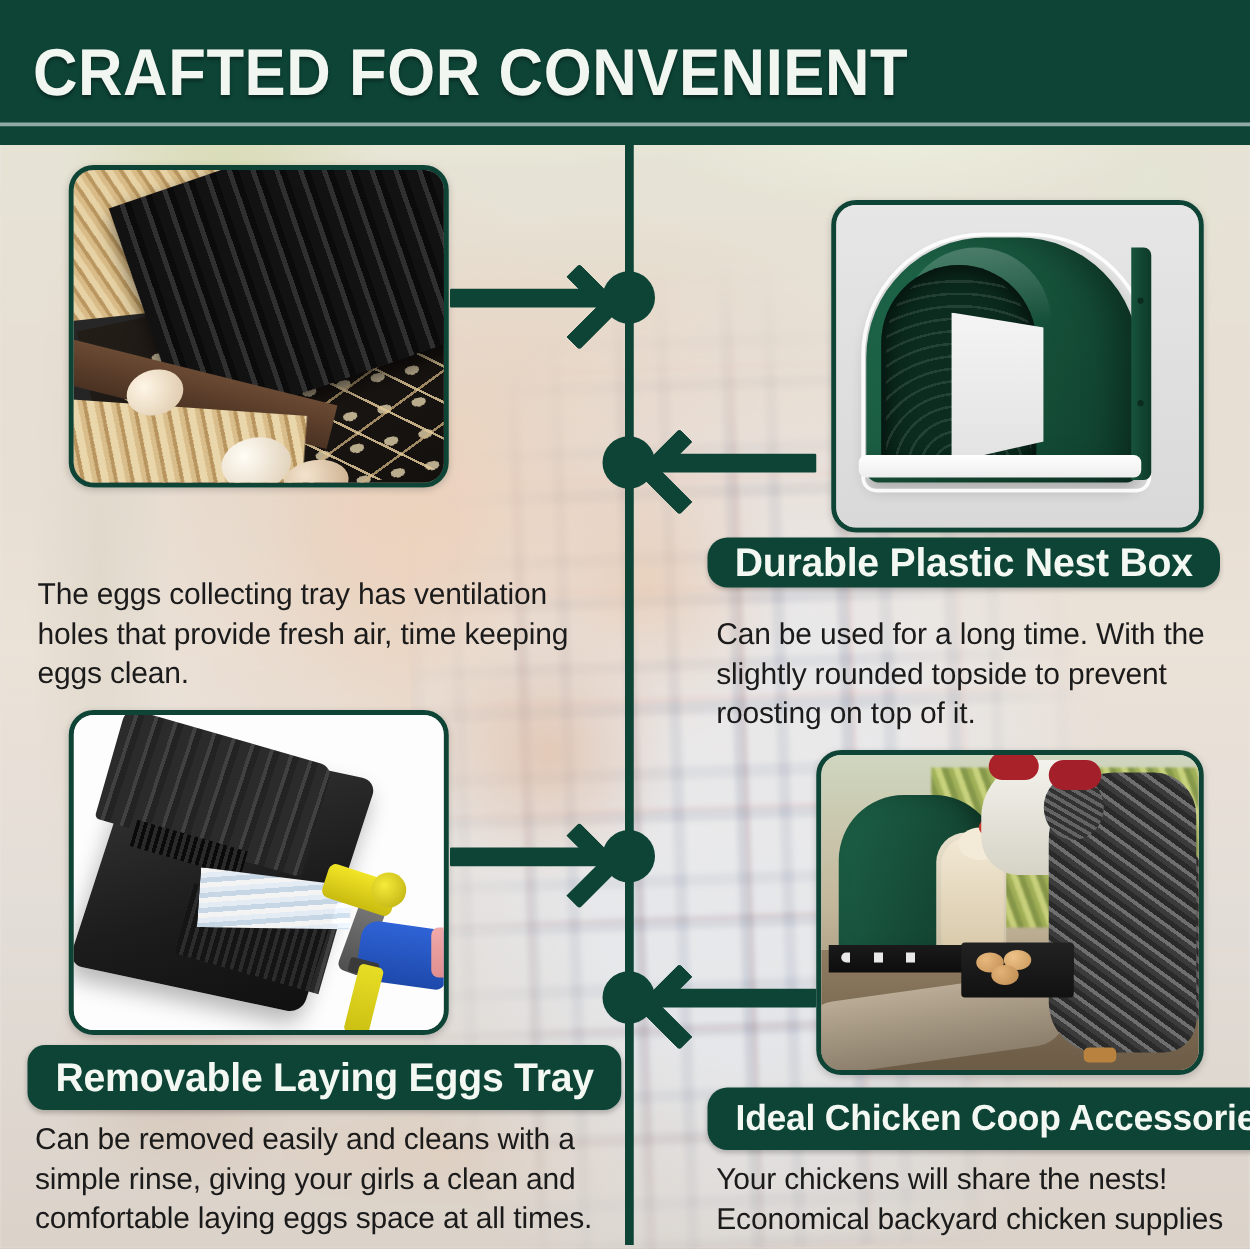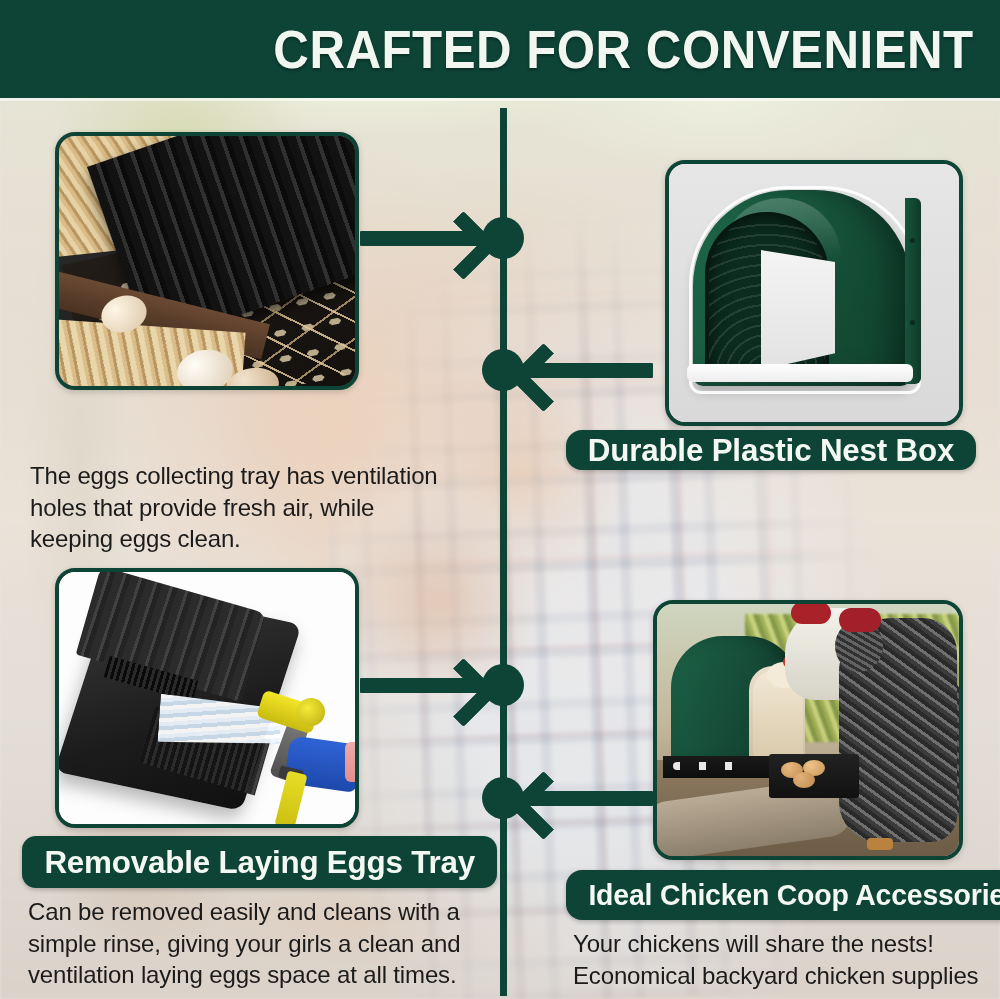--- a/index.html
+++ b/index.html
@@ -45,22 +45,22 @@
   .bg-hands{position:absolute;left:200px;top:300px;width:480px;height:420px;
     background:
       radial-gradient(ellipse 40% 46% at 30% 30%, #e3b48e 0%, rgba(227,180,142,0) 70%),
       radial-gradient(ellipse 34% 40% at 66% 40%, #d9a77e 0%, rgba(217,167,126,0) 72%),
       radial-gradient(ellipse 30% 34% at 50% 72%, #c98f66 0%, rgba(201,143,102,0) 74%);
     filter:blur(6px);opacity:.75;}
   .bg-wash{position:absolute;inset:0;
     background:linear-gradient(180deg,rgba(255,255,255,.46) 0%,rgba(255,255,255,.40) 40%,rgba(255,255,255,.44) 70%,rgba(255,255,255,.40) 100%);}
 
   
-  .header{position:absolute;left:0;top:0;width:1000px;height:98px;background:#0d4436;
-    display:flex;align-items:center;justify-content:flex-end;z-index:6;}
+  .header{position:absolute;left:0;top:0;width:1000px;height:116px;background:#0d4436;
+    display:flex;align-items:center;justify-content:flex-start;z-index:6;}
   .header-title{color:#f2f6f1;font-size:53px;font-weight:bold;letter-spacing:.5px;
     font-family:"Liberation Sans Narrow","Liberation Sans",sans-serif;
     transform:scaleX(.93);white-space:nowrap;
     text-shadow:0 2px 3px rgba(0,0,0,.35);}
   .header-rule{position:absolute;left:0;top:98px;width:1000px;height:3px;
     background:rgba(255,255,255,.55);z-index:6;}
 
   
   .timeline{position:absolute;left:500px;top:108px;width:7px;height:888px;background:#0d4436;z-index:4;}
   .tl-dot{position:absolute;width:42px;height:42px;border-radius:50%;background:#0d4436;z-index:5;left:482px;}
@@ -352,29 +352,30 @@
       <div class="shelf"></div>
       <div class="dots4"></div>
       <div class="eggtray4"></div>
       <div class="egg4a"></div>
       <div class="egg4b"></div>
       <div class="egg4c"></div>
       <div class="feet"></div>
     </div>
   </div>
 
-  <div class="body-txt txt1">The eggs collecting tray has ventilation holes that provide fresh air, while keeping eggs clean.</div>
+  <div class="body-txt txt1">The eggs collecting tray has ventilation holes that provide fresh air, time keeping eggs clean.</div>
 
   <div class="pill pill2">
     <span>Durable Plastic Nest Box</span>
   </div>
+  <div class="body-txt txt2">Can be used for a long time. With the slightly rounded topside to prevent roosting on top of it.</div>
 
   <div class="pill pill3">
     <span>Removable Laying Eggs Tray</span>
   </div>
-  <div class="body-txt txt3">Can be removed easily and cleans with a simple rinse, giving your girls a clean and ventilation laying eggs space at all times.</div>
+  <div class="body-txt txt3">Can be removed easily and cleans with a simple rinse, giving your girls a clean and comfortable laying eggs space at all times.</div>
 
   <div class="pill pill4">
     <span>Ideal Chicken Coop Accessories</span>
   </div>
   <div class="body-txt txt4">Your chickens will share the nests! Economical backyard chicken supplies</div>
 
 </div>
 
 </body></html>

